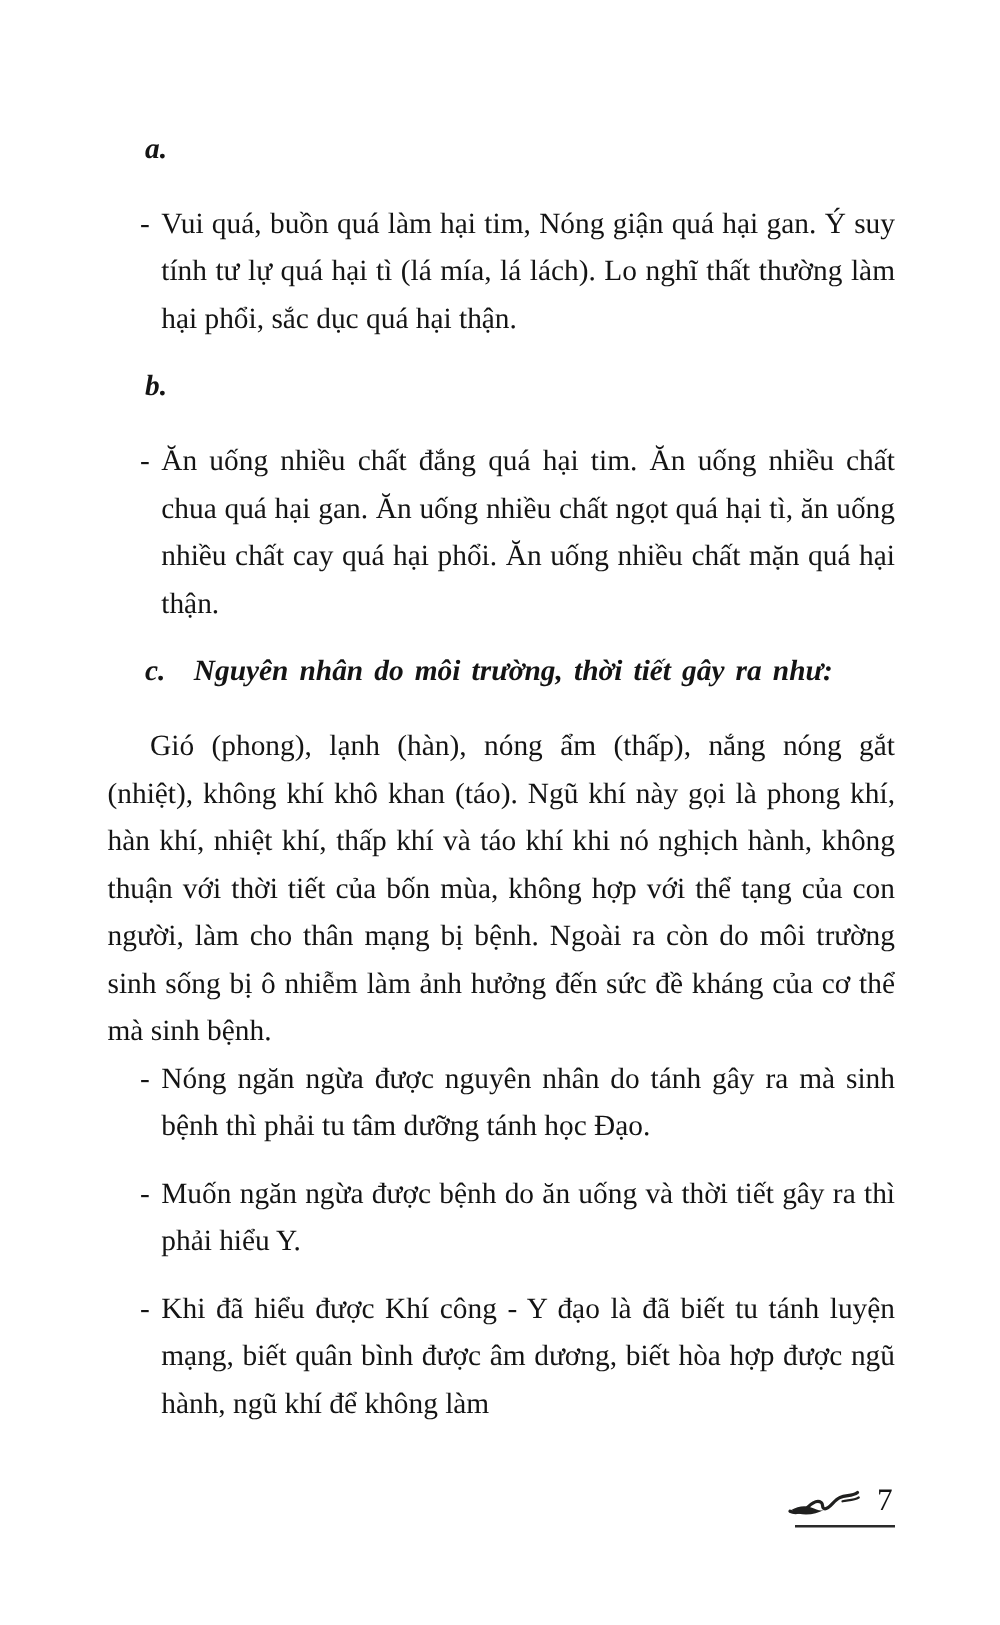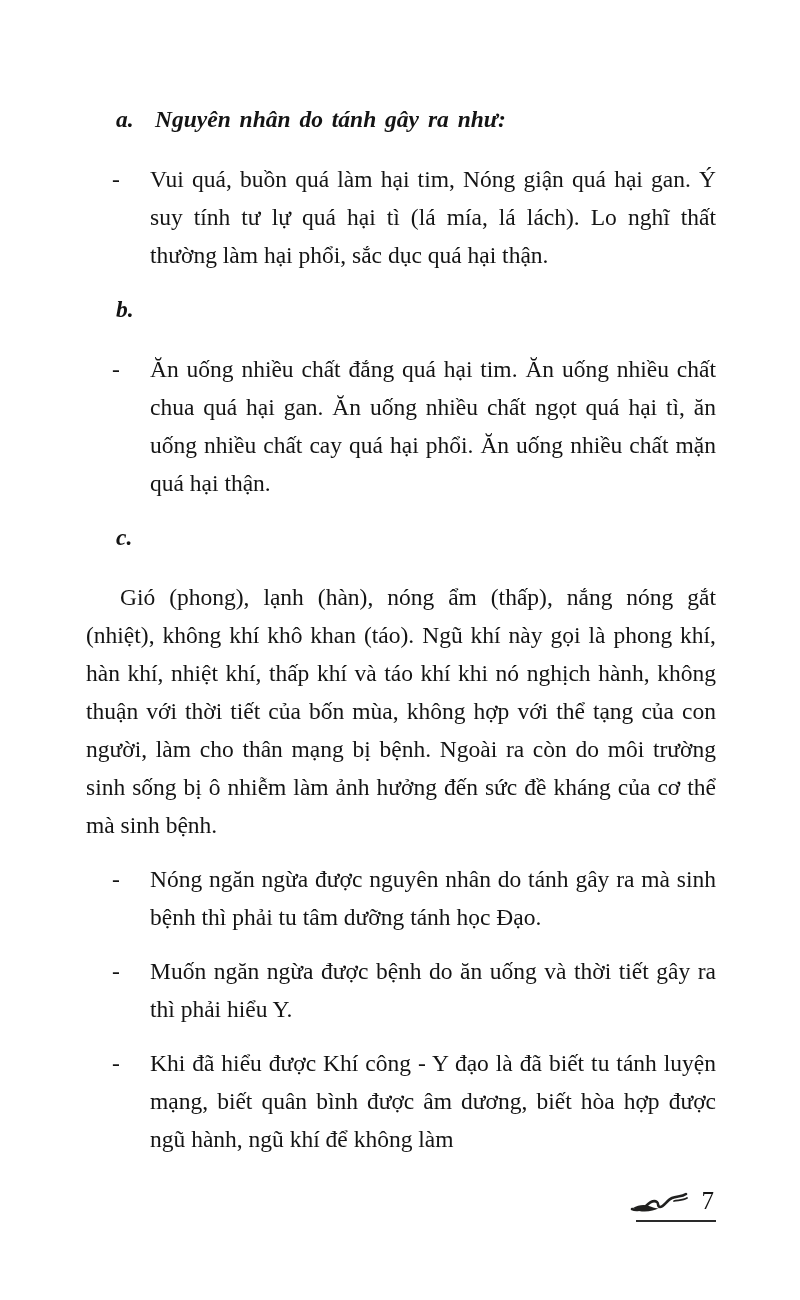--- a/index.html
+++ b/index.html
@@ -37,26 +37,25 @@
     margin-bottom: 16px;
   }
   .bullet .marker {
     flex: none;
     width: 43px;
     padding-left: 26px;
   }
   .bullet .btext {
     flex: 1;
     text-align: justify;
-    margin-left: 21px;
   }
   .paragraph {
     text-align: justify;
     text-indent: 34px;
-    margin-bottom: 16px;
+    margin-bottom: 0;
   }
   .footer {
     position: absolute;
     top: 1186px;
     right: 84px;
     display: flex;
     flex-direction: column;
     align-items: flex-end;
   }
   .footer-row {
@@ -76,39 +75,39 @@
   }
   .ornament-svg { display: block; }
 </style>
 </head>
 <body>
 
 <div class="page">
 
   <div class="block section-heading">
     <span class="label">a.</span>
-    <span class="htext">Nguyên nhân do tánh gây ra như:</span>
   </div>
 
   <div class="block bullet">
     <span class="marker">-</span>
     <span class="btext">Vui quá, buồn quá làm hại tim, Nóng giận quá hại gan. Ý suy tính tư lự quá hại tì (lá mía, lá lách). Lo nghĩ thất thường làm hại phổi, sắc dục quá hại thận.</span>
   </div>
 
   <div class="block section-heading">
     <span class="label">b.</span>
   </div>
 
   <div class="block bullet">
     <span class="marker">-</span>
     <span class="btext">Ăn uống nhiều chất đắng quá hại tim. Ăn uống nhiều chất chua quá hại gan. Ăn uống nhiều chất ngọt quá hại tì, ăn uống nhiều chất cay quá hại phổi. Ăn uống nhiều chất mặn quá hại thận.</span>
   </div>
 
   <div class="block section-heading">
     <span class="label">c.</span>
+    <span class="htext">Nguyên nhân do môi trường, thời tiết gây ra như:</span>
   </div>
 
   <div class="block paragraph">Gió (phong), lạnh (hàn), nóng ẩm (thấp), nắng nóng gắt (nhiệt), không khí khô khan (táo). Ngũ khí này gọi là phong khí, hàn khí, nhiệt khí, thấp khí và táo khí khi nó nghịch hành, không thuận với thời tiết của bốn mùa, không hợp với thể tạng của con người, làm cho thân mạng bị bệnh. Ngoài ra còn do môi trường sinh sống bị ô nhiễm làm ảnh hưởng đến sức đề kháng của cơ thể mà sinh bệnh.</div>
 
   <div class="block bullet">
     <span class="marker">-</span>
     <span class="btext">Nóng ngăn ngừa được nguyên nhân do tánh gây ra mà sinh bệnh thì phải tu tâm dưỡng tánh học Đạo.</span>
   </div>
 
   <div class="block bullet">

